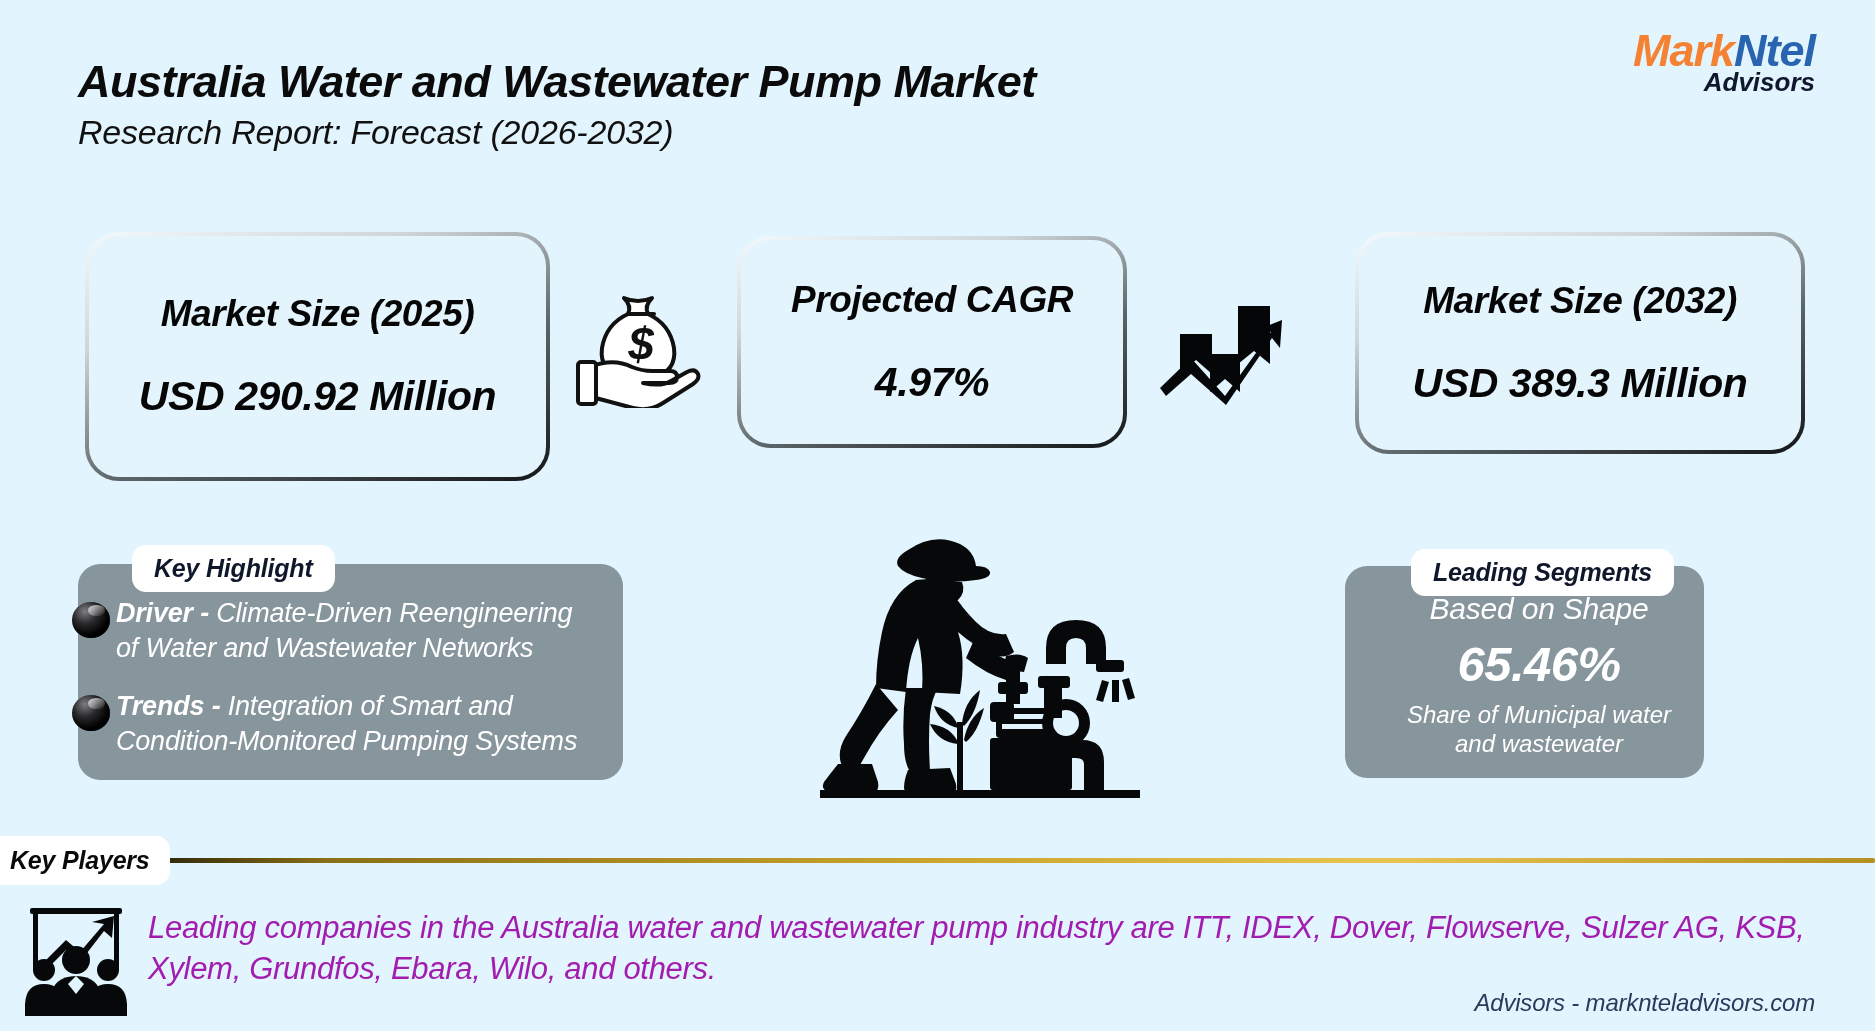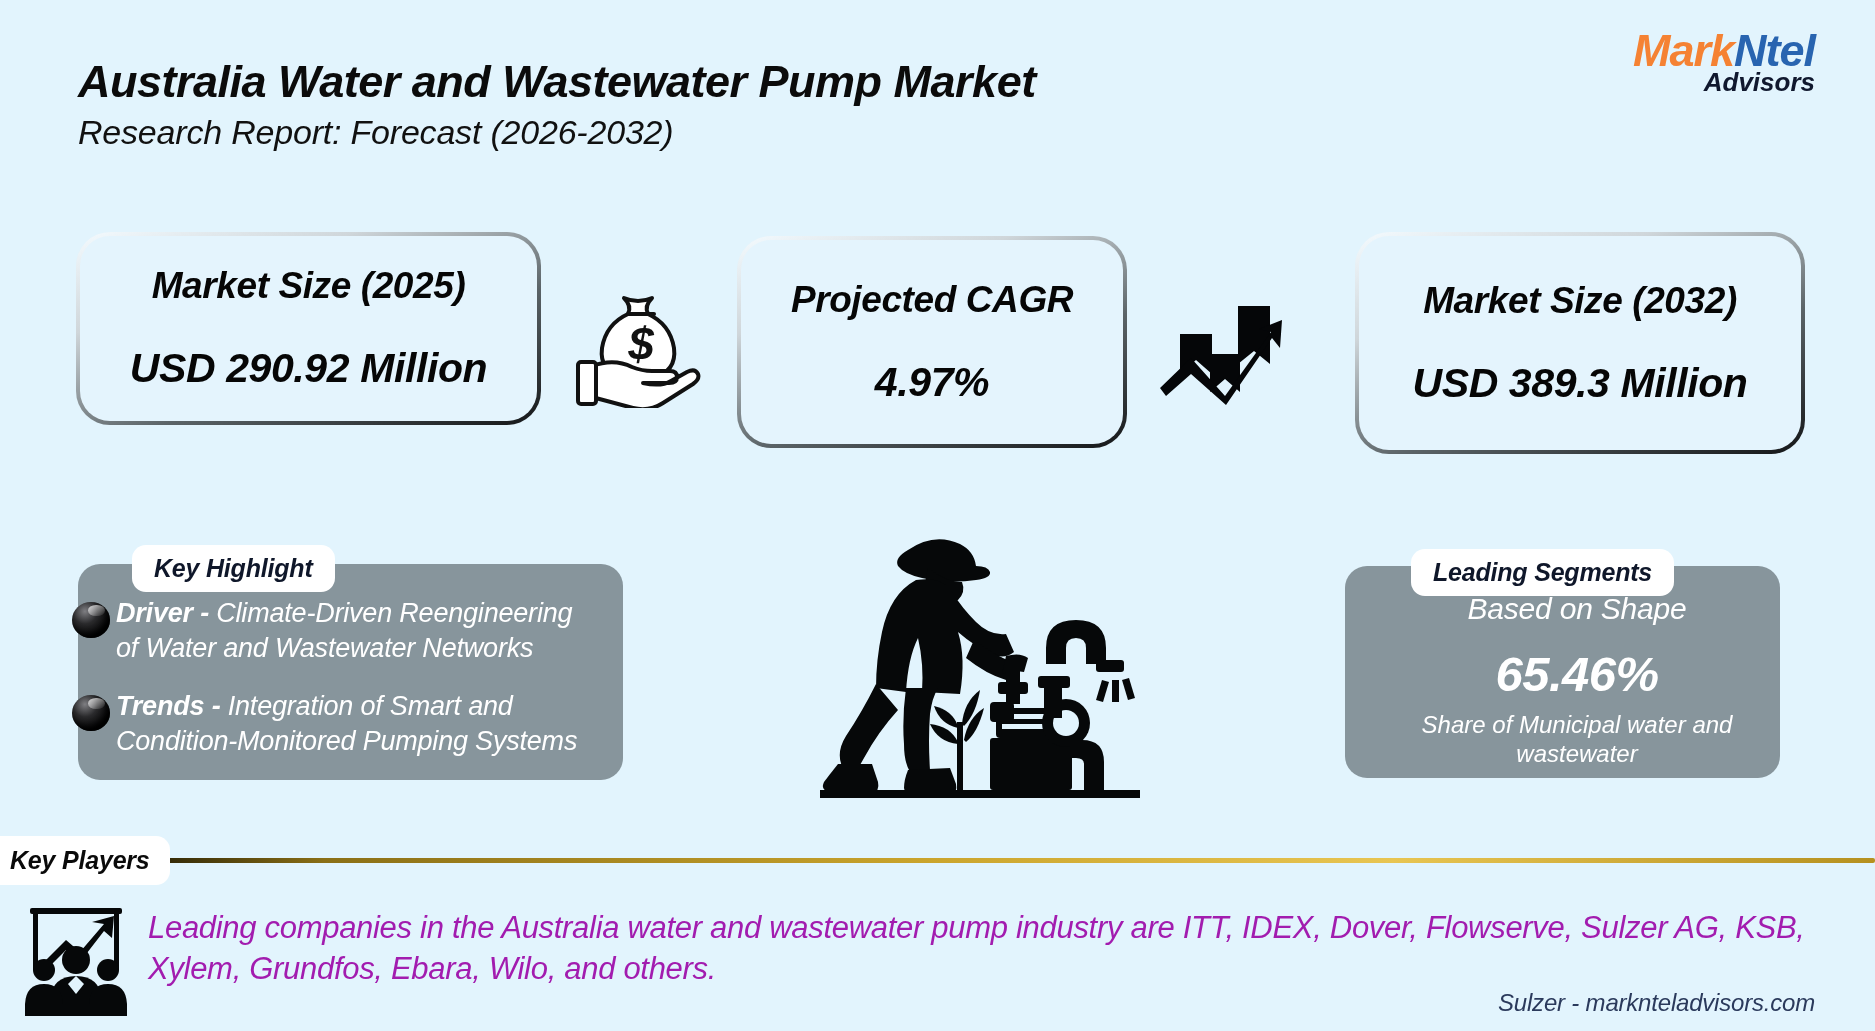--- a/index.html
+++ b/index.html
@@ -40,21 +40,21 @@
     background-origin: border-box;
     background-clip: padding-box, border-box;
     border: 4px solid transparent;
     display: flex; flex-direction: column;
     align-items: center; justify-content: center;
     text-align: center;
   }
   .card-label { font-size: 37px; font-weight: 700; color: #060606; letter-spacing: -0.4px; white-space: nowrap; }
   .card-value { font-size: 41px; font-weight: 700; color: #060606; letter-spacing: -0.4px; margin-top: 38px; white-space: nowrap; }
 
-  #card-1 { left: 76px;  top: 232px; width: 465px; height: 193px; }
+  #card-1 { left: 85px;  top: 232px; width: 465px; height: 249px; }
   #card-2 { left: 737px; top: 236px; width: 390px; height: 212px; }
   #card-3 { left: 1355px; top: 232px; width: 450px; height: 222px; }
 
   
   #money-icon { position: absolute; left: 572px; top: 288px; width: 130px; height: 120px; }
   #growth-icon { position: absolute; left: 1158px; top: 292px; width: 128px; height: 118px; }
 
   
   .gray-panel {
     position: absolute;
@@ -82,25 +82,25 @@
     box-shadow: inset -3px -4px 6px rgba(0,0,0,.75);
   }
   .bullet-dot::after {
     content: ""; position: absolute; left: 42%; top: 8%;
     width: 44%; height: 32%; border-radius: 50%;
     background: linear-gradient(150deg, rgba(255,255,255,.78), rgba(255,255,255,0));
   }
   .bullet-text { font-size: 27px; line-height: 1.28; color: #ffffff; letter-spacing: -0.2px; }
   .bullet-text b { font-weight: 800; }
 
-  #segments-panel { left: 1345px; top: 566px; width: 435px; height: 212px; padding-left: 29px; }
+  #segments-panel { left: 1345px; top: 566px; width: 359px; height: 212px; padding-left: 29px; }
   #segments-badge { left: 1411px; top: 549px; }
   #segments-body { padding-top: 26px; text-align: center; color: #fff; }
   #seg-sub { font-size: 30px; font-weight: 400; letter-spacing: -0.2px; }
-  #seg-value { font-size: 49px; font-weight: 800; margin-top: 20px; letter-spacing: -0.5px; }
+  #seg-value { font-size: 49px; font-weight: 800; margin-top: 10px; letter-spacing: -0.5px; }
   #seg-note { font-size: 24px; font-weight: 400; line-height: 1.22; margin-top: 8px; padding: 0 22px; }
 
   
   #pump-illustration { position: absolute; left: 820px; top: 528px; width: 320px; height: 272px; }
 
   
   #kp-badge {
     position: absolute; left: 0px; top: 836px;
     background: #ffffff; border-radius: 0 14px 14px 0;
     padding: 10px 20px 10px 10px; font-size: 25px; font-weight: 800;
@@ -269,15 +269,15 @@
         <path d="M54 74 l-8 8 l8 10 l8 -10 z" fill="#e2f4fd"></path>
         <circle cx="22" cy="68" r="11"></circle>
         <path d="M22 82 q18 0 19 20 v12 h-38 v-12 q1 -20 19 -20 z"></path>
         <circle cx="86" cy="68" r="11"></circle>
         <path d="M86 82 q18 0 19 20 v12 h-38 v-12 q1 -20 19 -20 z"></path>
       </g>
     </svg>
   </div>
   <div id="kp-text">Leading companies in the Australia water and wastewater pump industry are ITT, IDEX, Dover, Flowserve, Sulzer AG, KSB, Xylem, Grundfos, Ebara, Wilo, and others.</div>
 
-  <div id="sources">Sulzer - marknteladvisors.com</div>
+  <div id="sources">Advisors - marknteladvisors.com</div>
 
 </div>
 
 </body></html>

